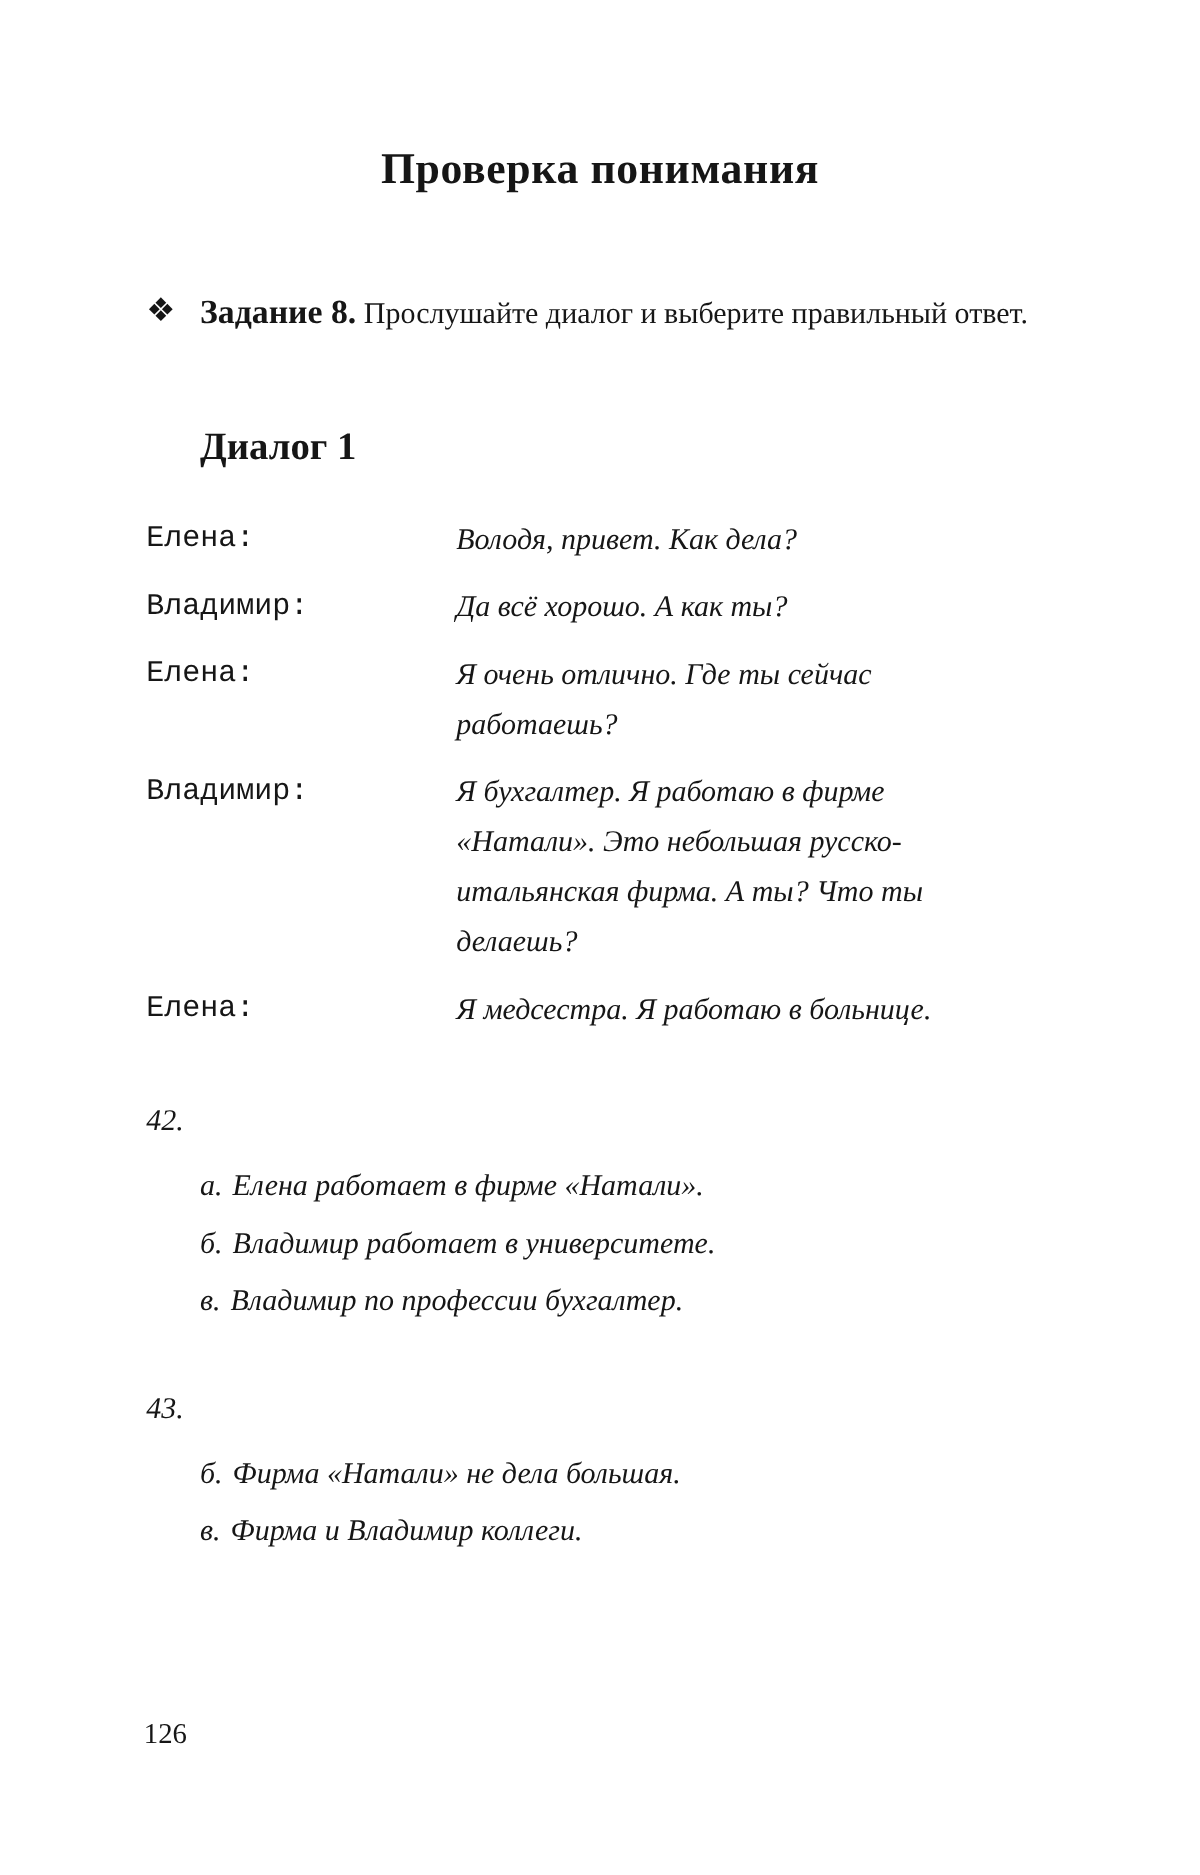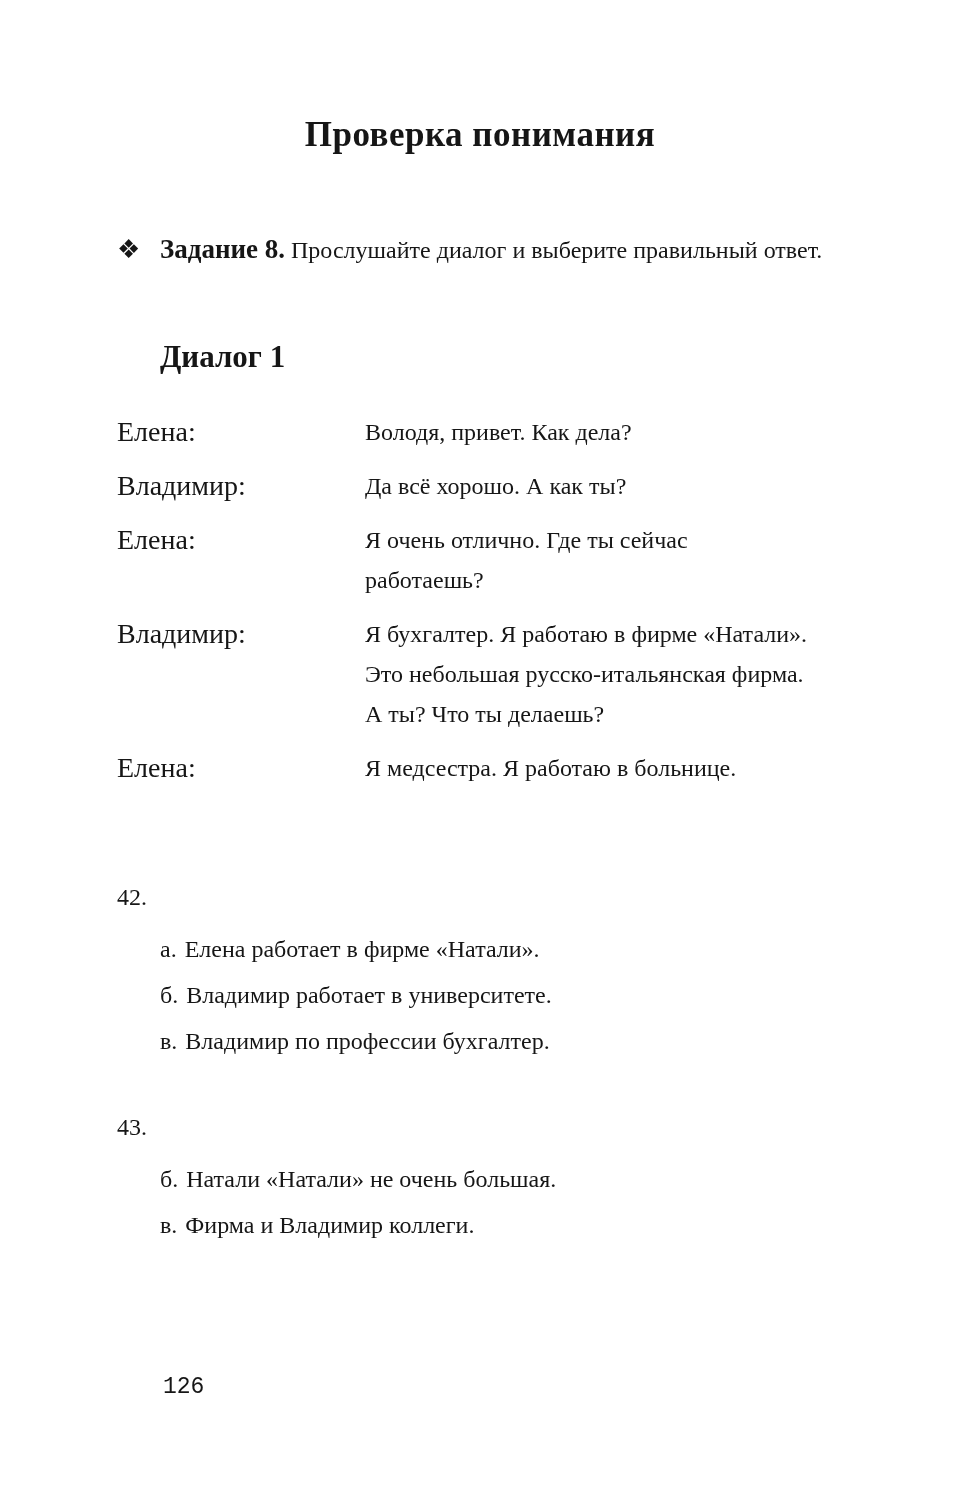--- a/index.html
+++ b/index.html
@@ -74,34 +74,37 @@
     top: 412px;
     left: 117px;
     width: 728px;
   }
   .dialog-row {
     display: flex;
     margin-bottom: 14px;
   }
   .dialog-row .speaker {
     flex: 0 0 248px;
-    font-size: 28px;
+    font-size: 24px;
     line-height: 40px;
+    font-family: Liberation Mono, monospace;
   }
   .dialog-row .utterance {
     width: 445px;
     font-size: 24px;
     line-height: 40px;
+    font-style: italic;
   }
 
   
   .question {
     position: absolute;
     left: 117px;
     width: 730px;
+    font-style: italic;
   }
   .question-42 { top: 882px; }
   .question-43 { top: 1112px; }
   .question .q-number {
     font-size: 24px;
     line-height: 30px;
     margin-bottom: 14px;
   }
   .question .options {
     margin-left: 43px;
@@ -112,24 +115,23 @@
   }
   .question .option .letter {
     margin-right: 8px;
   }
 
   
   .page-number {
     position: absolute;
     top: 1372px;
     left: 115px;
-    font-family: Liberation Mono, monospace;
+    font-family: Liberation Serif, serif;
     font-size: 23px;
     line-height: 30px;
-    margin-left: 48px;
   }
 </style>
 </head>
 <body>
 
 <div class="page">
 
   <div class="title">Проверка понимания</div>
 
   <div class="task">
@@ -167,20 +169,20 @@
     <div class="options">
       <div class="option"><span class="letter">а.</span><span>Елена работает в фирме «Натали».</span></div>
       <div class="option"><span class="letter">б.</span><span>Владимир работает в университете.</span></div>
       <div class="option"><span class="letter">в.</span><span>Владимир по профессии бухгалтер.</span></div>
     </div>
   </div>
 
   <div class="question question-43">
     <div class="q-number">43.</div>
     <div class="options">
-      <div class="option"><span class="letter">б.</span><span>Натали «Натали» не очень большая.</span></div>
+      <div class="option"><span class="letter">б.</span><span>Фирма «Натали» не дела большая.</span></div>
       <div class="option"><span class="letter">в.</span><span>Фирма и Владимир коллеги.</span></div>
     </div>
   </div>
 
   <div class="page-number">126</div>
 
 </div>
 
 </body></html>

